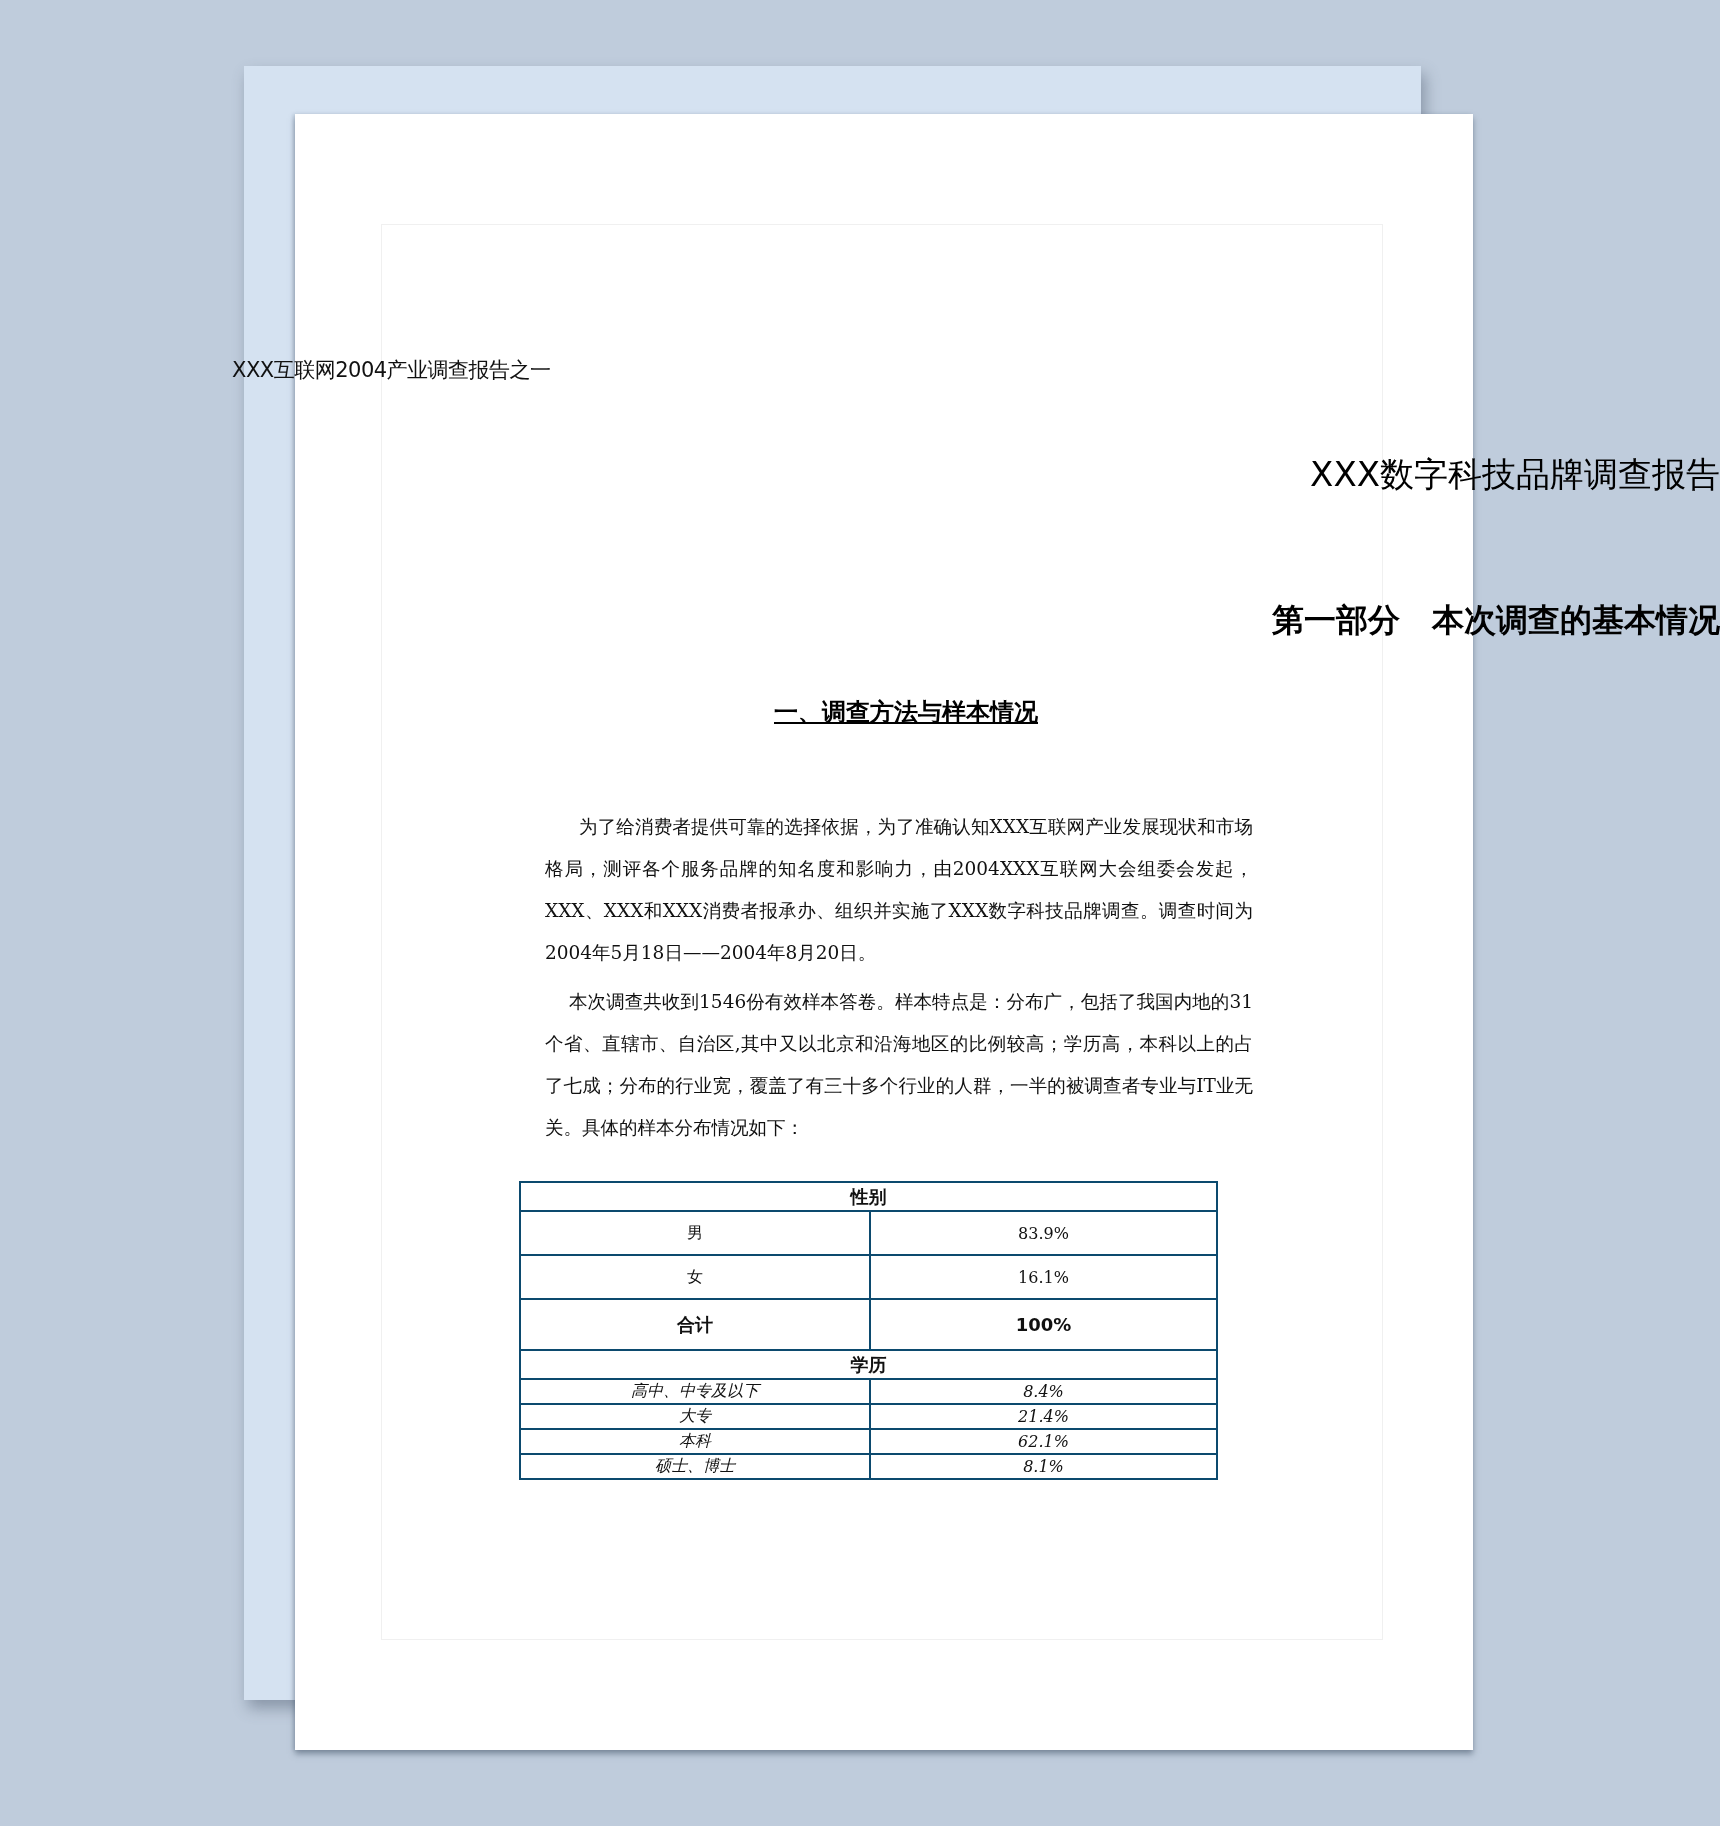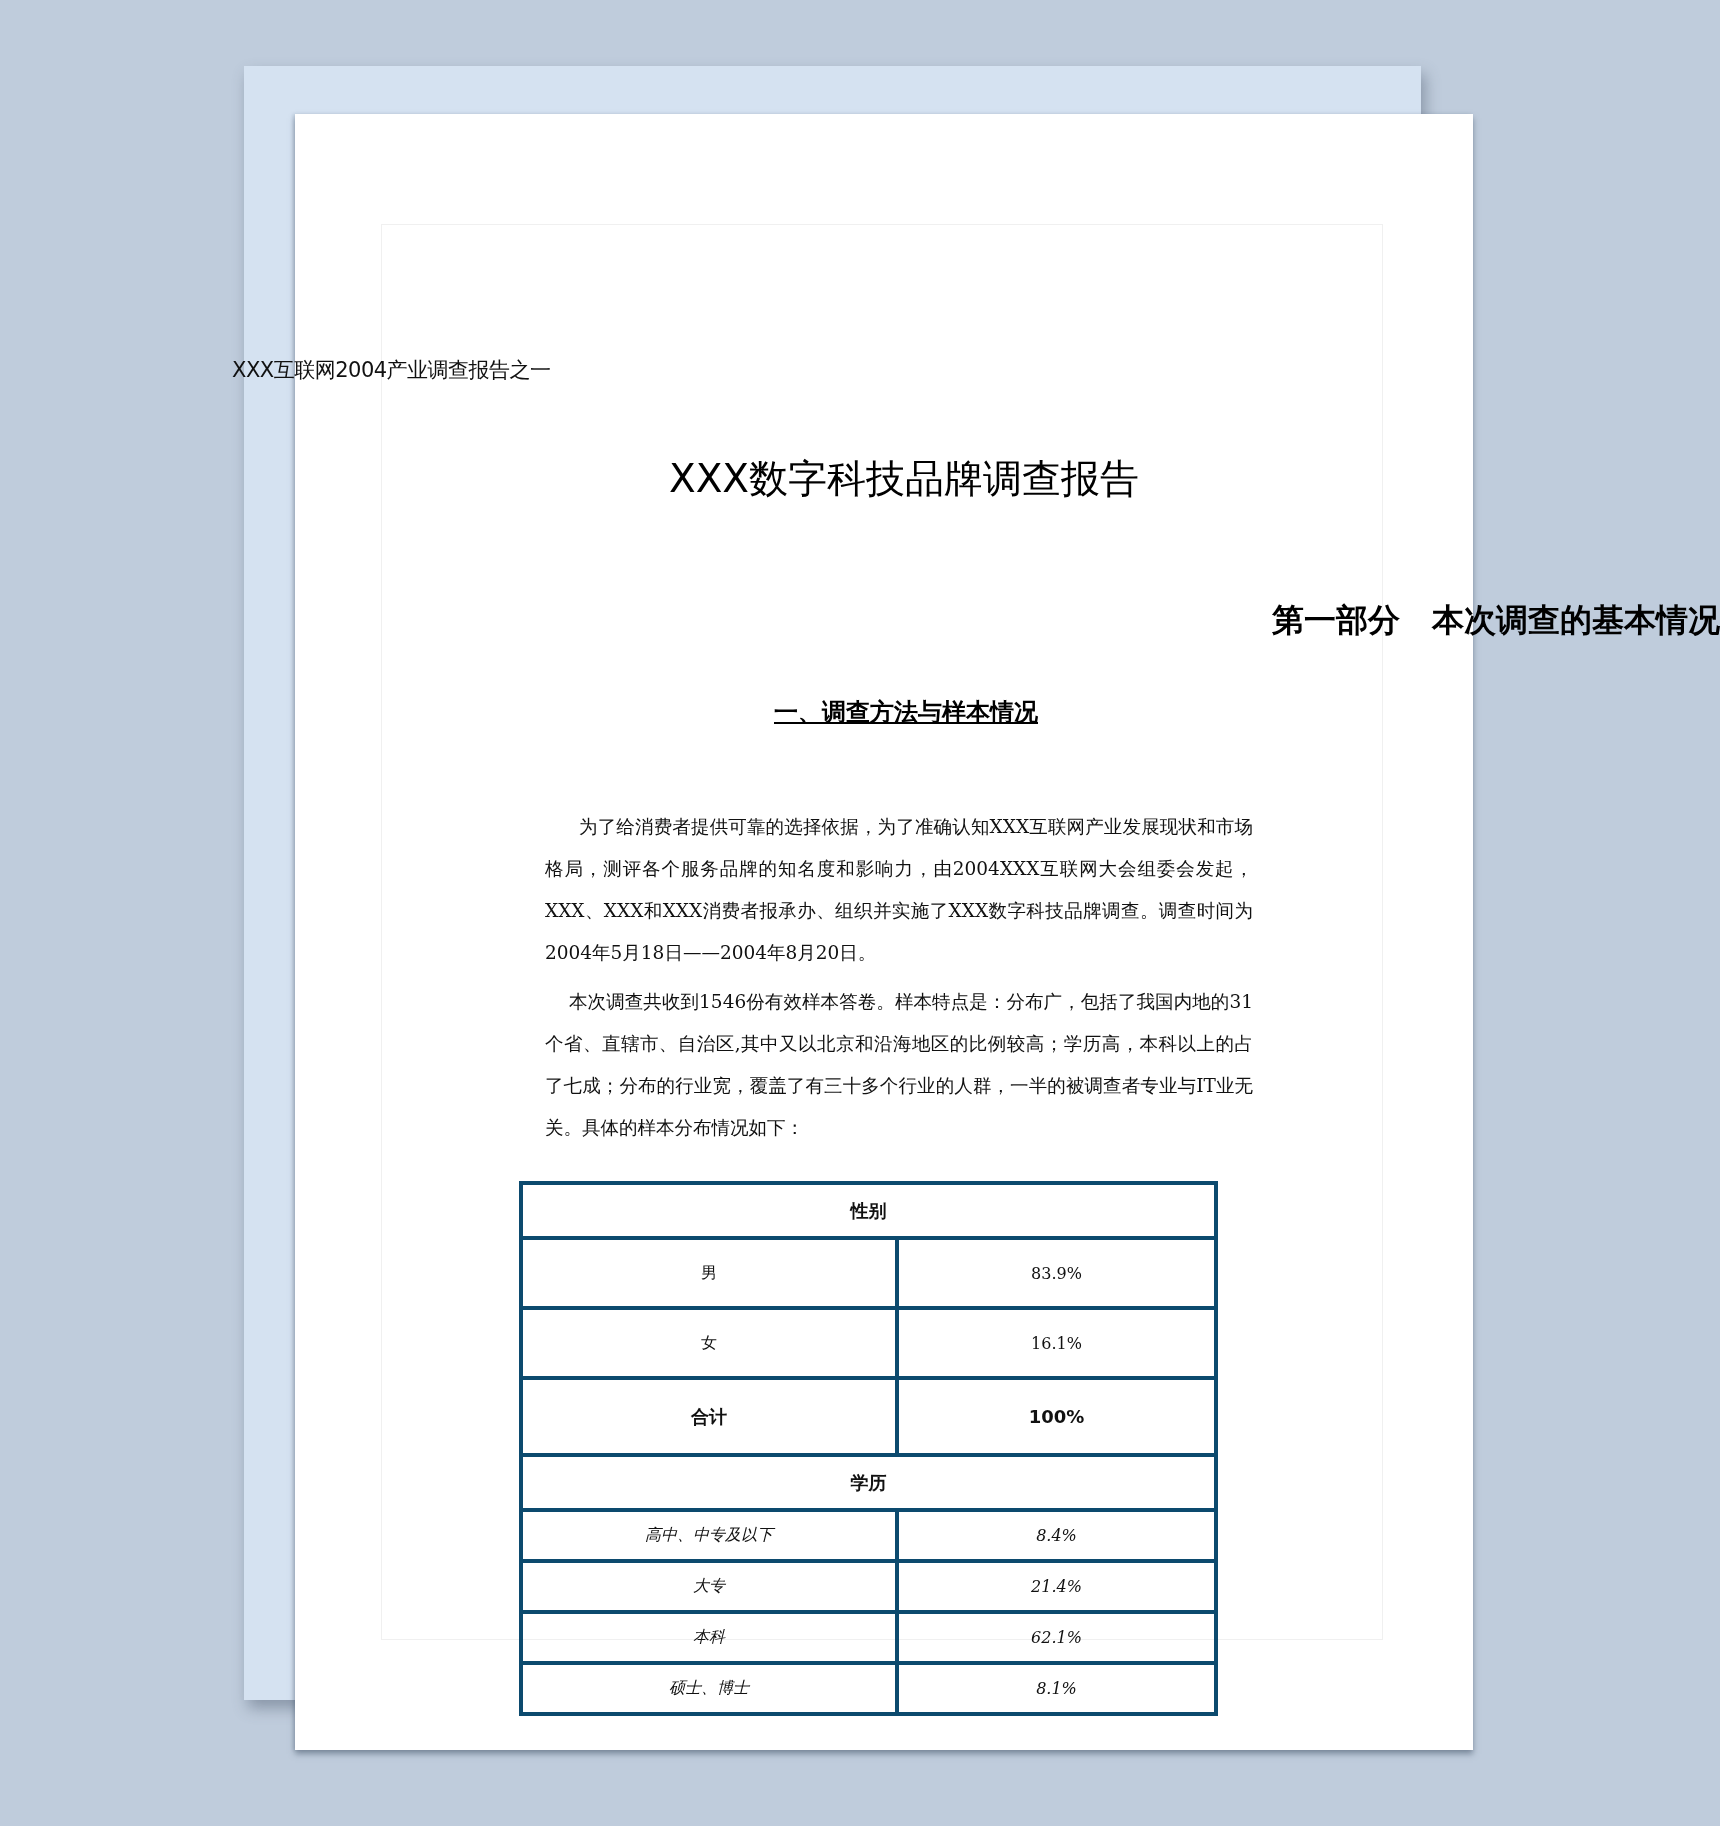--- a/index.html
+++ b/index.html
@@ -22,23 +22,23 @@
     .margin-frame {
       position: absolute; left: 86px; top: 110px; width: 1002px; height: 1416px;
       border: 1px solid #f0f0f0; box-sizing: border-box;
     }
     .series-label {
       position: absolute; left: 232px; top: 356px;
       font-family: "DejaVu Sans", sans-serif;
       font-size: 21px; color: #111; letter-spacing: -0.5px;
     }
     .doc-title {
-      position: absolute; left: 0; width: 100%; top: 452px; text-align: center;
+      position: absolute; left: 0; width: 100%; top: 452px; text-align: right;
       font-family: "DejaVu Sans", sans-serif;
-      font-size: 39px; color: #000; letter-spacing: 0px;
+      font-size: 34px; color: #000; letter-spacing: 0px;
       padding-left: 88px; box-sizing: border-box;
     }
     .part-heading {
       position: absolute; left: 0; width: 100%; top: 599px; text-align: right;
       font-family: "DejaVu Sans", sans-serif; font-weight: bold;
       font-size: 32px; color: #000; padding-left: 76px; box-sizing: border-box;
       white-space: pre;
     }
     .section-heading {
       position: absolute; left: 0; width: 100%; top: 696px; text-align: center;
@@ -53,21 +53,21 @@
       margin: 16px;
     }
     .para-1 { top: 790px; text-indent: 34px; }
     .para-2 { top: 965px; text-indent: 24px; }
     .sample-table {
       position: absolute; left: 519px; top: 1181px; width: 699px;
       border-collapse: collapse;
       font-family: "DejaVu Serif", serif; color: #111;
     }
     .sample-table td {
-      border: 4px solid #0c4a6e; text-align: center; padding: 12px; font-size: 16px;
+      border: 2px solid #0c4a6e; text-align: center; padding: 0; font-size: 16px;
     }
     .sample-table td.col-label { width: 348px; }
     .sample-table .group-header td {
       font-family: "DejaVu Sans", sans-serif; font-weight: bold; font-size: 18px;
       height: 27px;
     }
     .sample-table .row-tall td { height: 42px; }
     .sample-table .row-total td {
       height: 49px; font-family: "DejaVu Sans", sans-serif; font-weight: bold; font-size: 18px;
     }

